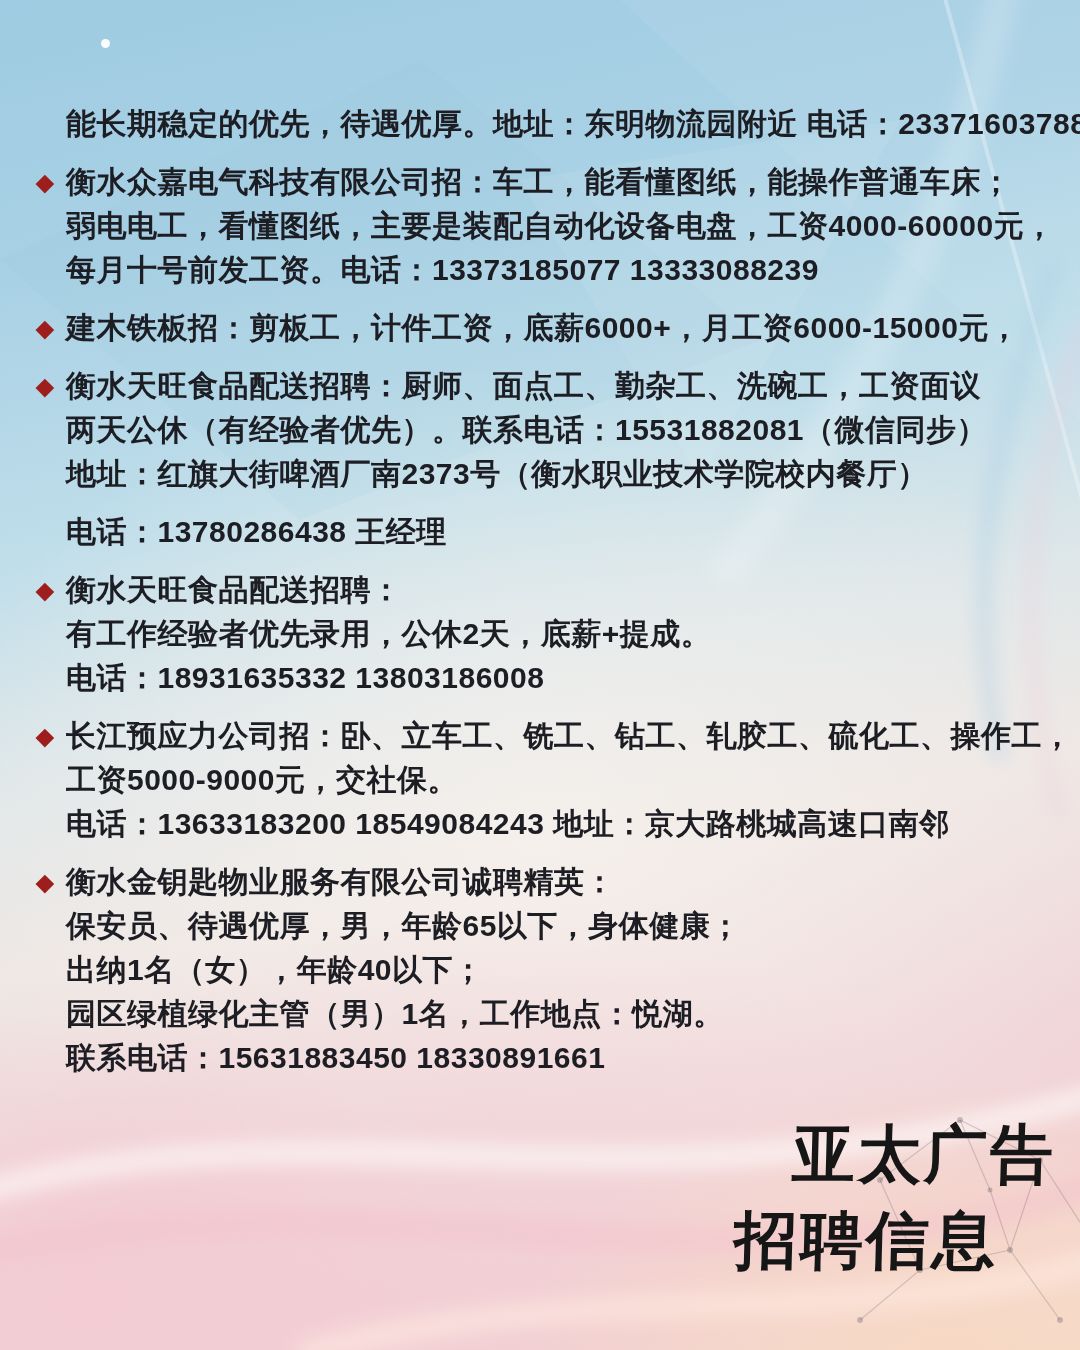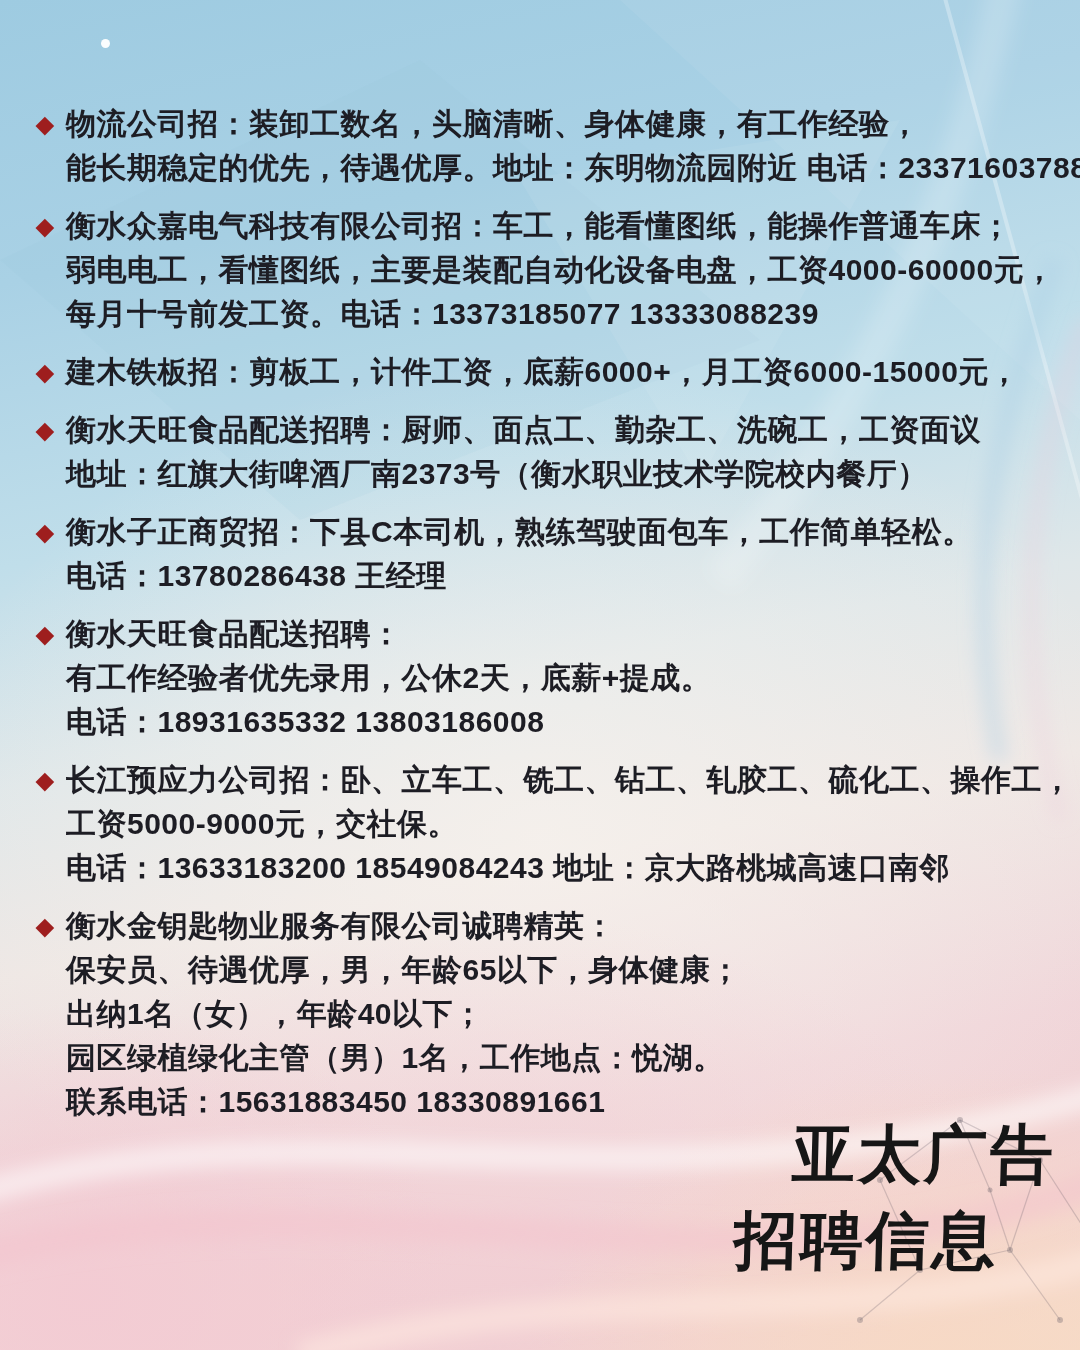--- a/index.html
+++ b/index.html
@@ -93,41 +93,40 @@
       <circle cx="860" cy="1320" r="3"></circle>
         <circle cx="990" cy="1190" r="2.5"></circle>
     </g>
   </svg>
 
   <span class="white-dot"></span>
 
   <div class="content">
 
     <section class="listing">
-      <div class="line first"><span class="bullet">◆</span><span>物流公司招：装卸工数名，头脑清晰、身体健康，有工作经验，</span></div>
       <div class="line">能长期稳定的优先，待遇优厚。地址：东明物流园附近 电话：23371603788</div>
     </section>
 
     <section class="listing">
       <div class="line first"><span class="bullet">◆</span><span>衡水众嘉电气科技有限公司招：车工，能看懂图纸，能操作普通车床；</span></div>
       <div class="line">弱电电工，看懂图纸，主要是装配自动化设备电盘，工资4000-60000元，</div>
       <div class="line">每月十号前发工资。电话：13373185077  13333088239</div>
     </section>
 
     <section class="listing">
       <div class="line first"><span class="bullet">◆</span><span>建木铁板招：剪板工，计件工资，底薪6000+，月工资6000-15000元，</span></div>
     </section>
 
     <section class="listing">
       <div class="line first"><span class="bullet">◆</span><span>衡水天旺食品配送招聘：厨师、面点工、勤杂工、洗碗工，工资面议</span></div>
+      <div class="line">两天公休（有经验者优先）。联系电话：15531882081（微信同步）</div>
       <div class="line">地址：红旗大街啤酒厂南2373号（衡水职业技术学院校内餐厅）</div>
     </section>
 
     <section class="listing">
-      <div class="line first"><span class="bullet">◆</span><span>衡水子正商贸招：下县C本司机，熟练驾驶面包车，工作简单轻松。</span></div>
       <div class="line">电话：13780286438 王经理</div>
     </section>
 
     <section class="listing">
       <div class="line first"><span class="bullet">◆</span><span>衡水天旺食品配送招聘：</span></div>
       <div class="line">有工作经验者优先录用，公休2天，底薪+提成。</div>
       <div class="line">电话：18931635332  13803186008</div>
     </section>
 
     <section class="listing">

